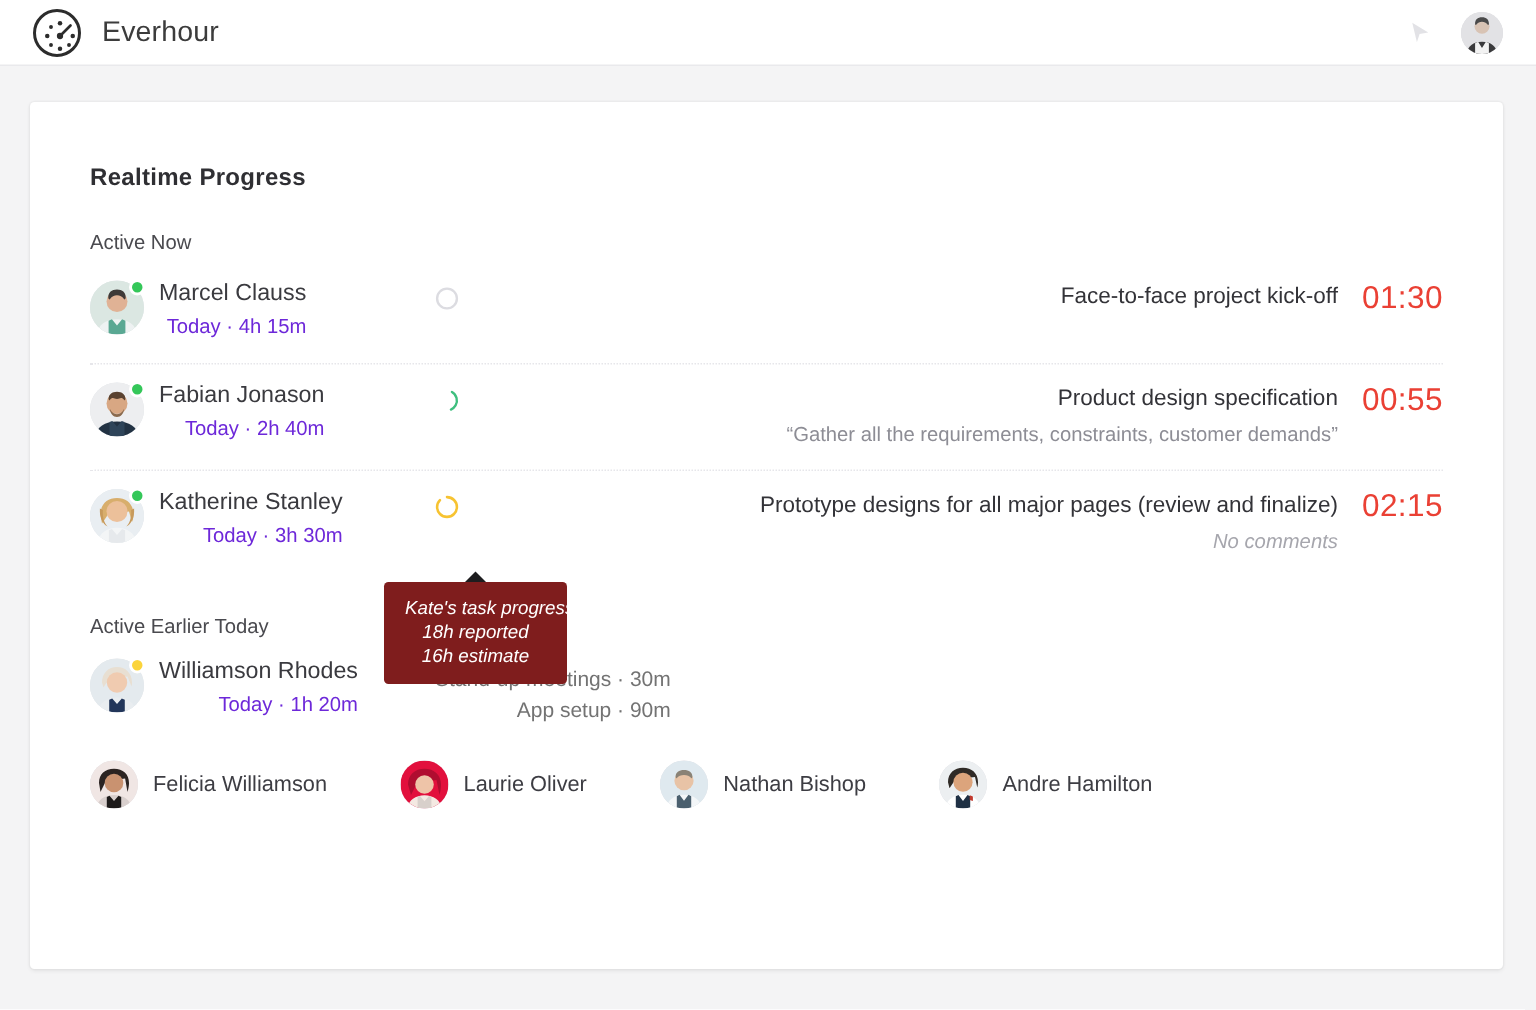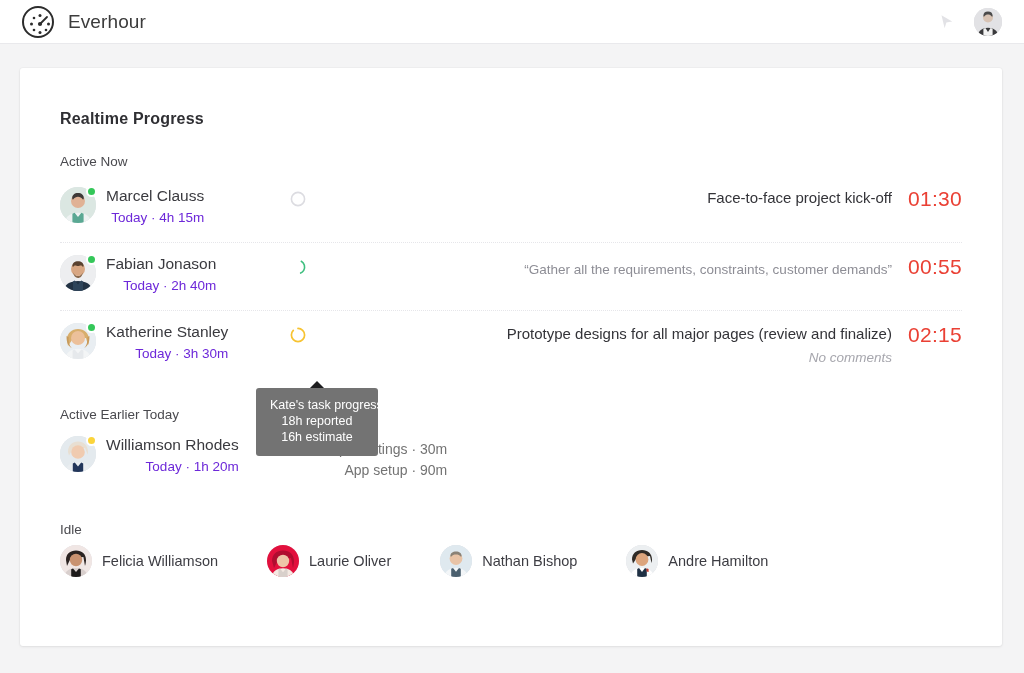--- a/index.html
+++ b/index.html
@@ -157,27 +157,28 @@
     width: 32px; height: 32px; border-radius: 50%;
     overflow: hidden; display: block; background: #dcdce2;
   }
   .idle-name { font-size: 14.5px; color: #3d3d43; white-space: nowrap; }
 
   
   .tooltip {
     position: absolute;
     left: 236px;
     top: 320px;
-    background: #737373;
+    background: #7f1d1d;
     color: #ffffff;
     border-radius: 3px;
     padding: 9px 14px 11px 14px;
     width: 122px;
     text-align: center;
     z-index: 20;
+    font-style: italic;
   }
   .tooltip-line { font-size: 12.5px; line-height: 16px; white-space: nowrap; }
   .tooltip-line.head { text-align: left; }
   .tooltip:after {
     content: "";
     position: absolute;
     top: -7px; left: 50%; margin-left: -7px;
     border-left: 7px solid transparent;
     border-right: 7px solid transparent;
     border-bottom: 7px solid #1d1d1f;
@@ -282,20 +283,21 @@
             <div class="person-meta">Today ·  2h 40m</div>
           </span>
         </div>
         <div class="task">
           <span class="ring">
             <svg width="16" height="16" viewBox="0 0 16 16">
               <circle cx="8" cy="8" r="6.6" fill="none" stroke="#3fbf7f" stroke-width="1.6" stroke-dasharray="14.5 27" stroke-linecap="round" transform="rotate(-60 8 8)"></circle>
             </svg>
           </span>
           <span class="task-text">
+            <div class="task-title">Product design specification</div>
             <div class="task-sub">“Gather all the requirements, constraints, customer demands”</div>
           </span>
         </div>
         <div class="timer">00:55</div>
       </div>
 
       <div class="row">
         <div class="person">
           <span class="avatar-wrap">
             <span class="avatar">
@@ -353,21 +355,20 @@
         </span>
       </div>
       <div class="task">
         <span class="earlier-tasks">
           <div class="earlier-task">Stand-up meetings ·  30m</div>
           <div class="earlier-task">App setup ·  90m</div>
         </span>
       </div>
     </div>
 
-    <div class="section-label">Idle</div>
 
     <div class="idle-list">
       <div class="idle-person">
         <span class="idle-avatar">
           <svg width="32" height="32" viewBox="0 0 32 32">
             <rect width="32" height="32" fill="#f0e6e4"></rect>
             <path d="M6 15c0-6 4-9.5 10-9.5S26 9 26 15c0 3-1 6-1 6l-1.6-9 -12.8 1.6L7 21z" fill="#2b2321"></path>
             <circle cx="16" cy="15" r="6.2" fill="#c99270"></circle>
             <path d="M4.5 32c0-5.8 5.4-9 11.5-9s11.5 3.2 11.5 9z" fill="#d8cfcd"></path>
             <path d="M13 23.5 L16 27 L19 23.5 L20.8 24.3 L20.8 32 L11.2 32 L11.2 24.3 Z" fill="#1d1a1a"></path>

